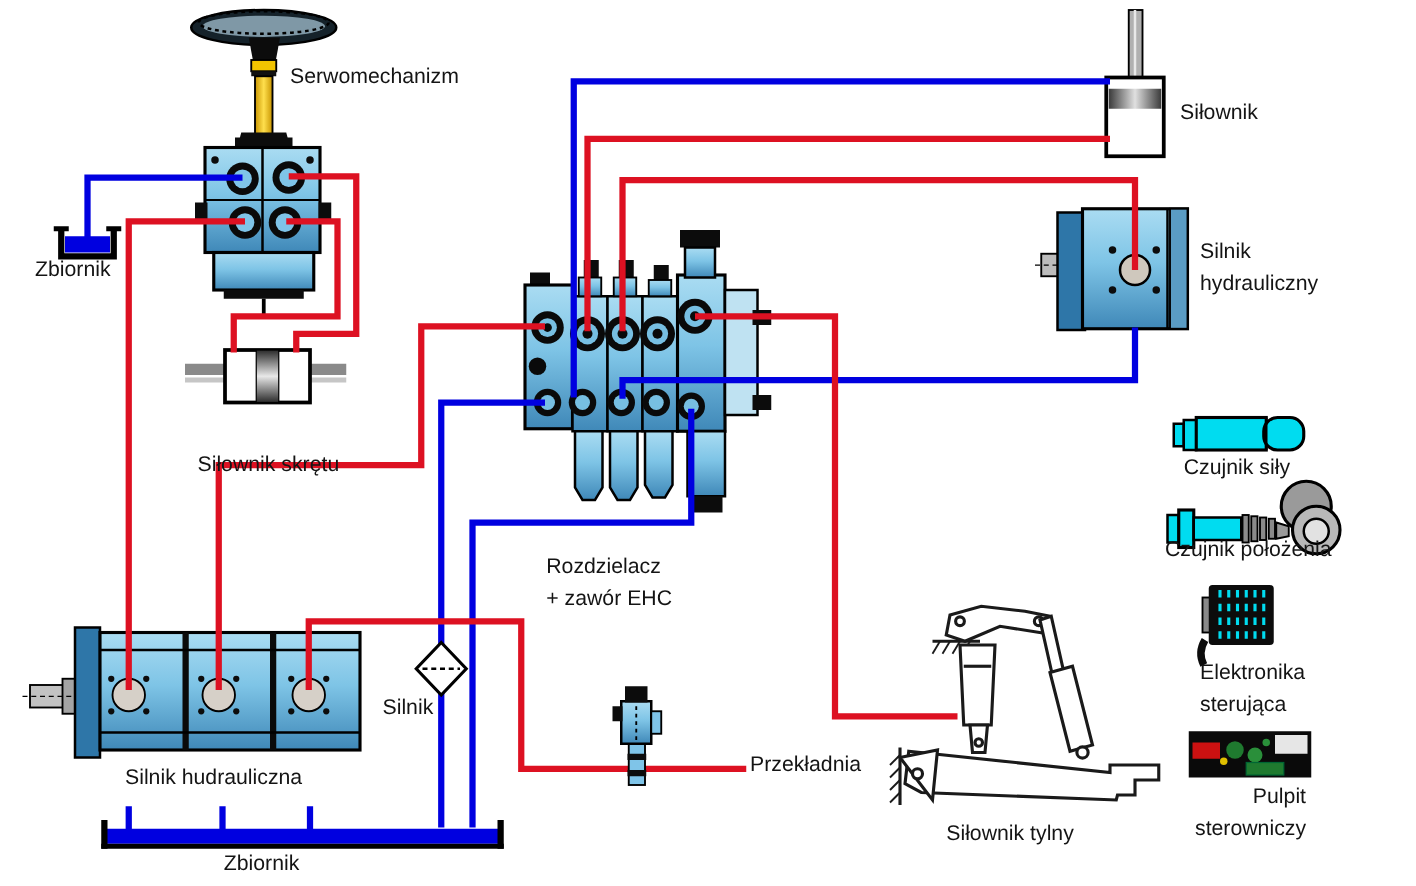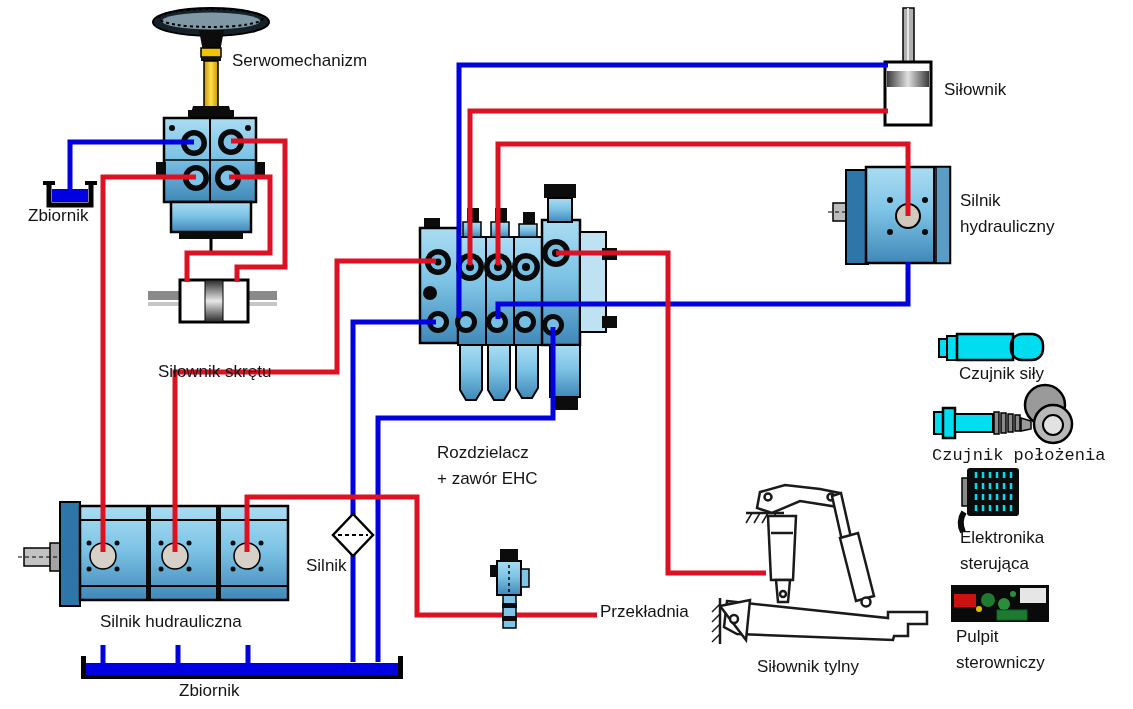--- a/index.html
+++ b/index.html
@@ -7,24 +7,24 @@
          font-family:"Liberation Sans",sans-serif;}
   .stage svg{position:absolute;left:0;top:0;}
   .lbl{position:absolute;font-size:17px;color:#141414;line-height:26px;white-space:nowrap;}
   .lbl span{display:block;}
   #lbl-servo{left:232px;top:48px;}
   #lbl-tank-top{left:28px;top:203px;}
   #lbl-steer-cyl{left:158px;top:327px;margin-top:32px;}
   #lbl-dist{left:437px;top:440px;}
   #lbl-cyl{left:944px;top:77px;}
   #lbl-motor{left:960px;top:188px;}
-  #lbl-force{left:947px;top:361px;margin-left:12px;}
-  #lbl-pos{left:932px;top:443px;font-family:Liberation Mono, monospace;}
+  #lbl-force{left:947px;top:361px;}
+  #lbl-pos{left:932px;top:427px;}
   #lbl-ecu{left:960px;top:525px;}
-  #lbl-console{left:956px;top:624px;}
+  #lbl-console{left:956px;top:624px;text-align:right;}
   #lbl-pump{left:100px;top:609px;}
   #lbl-filtr{left:306px;top:553px;}
   #lbl-gear{left:600px;top:599px;}
   #lbl-lift{left:757px;top:654px;}
   #lbl-tank-bottom{left:179px;top:678px;}
 </style>
 </head>
 <body>
 
 <div class="stage">

